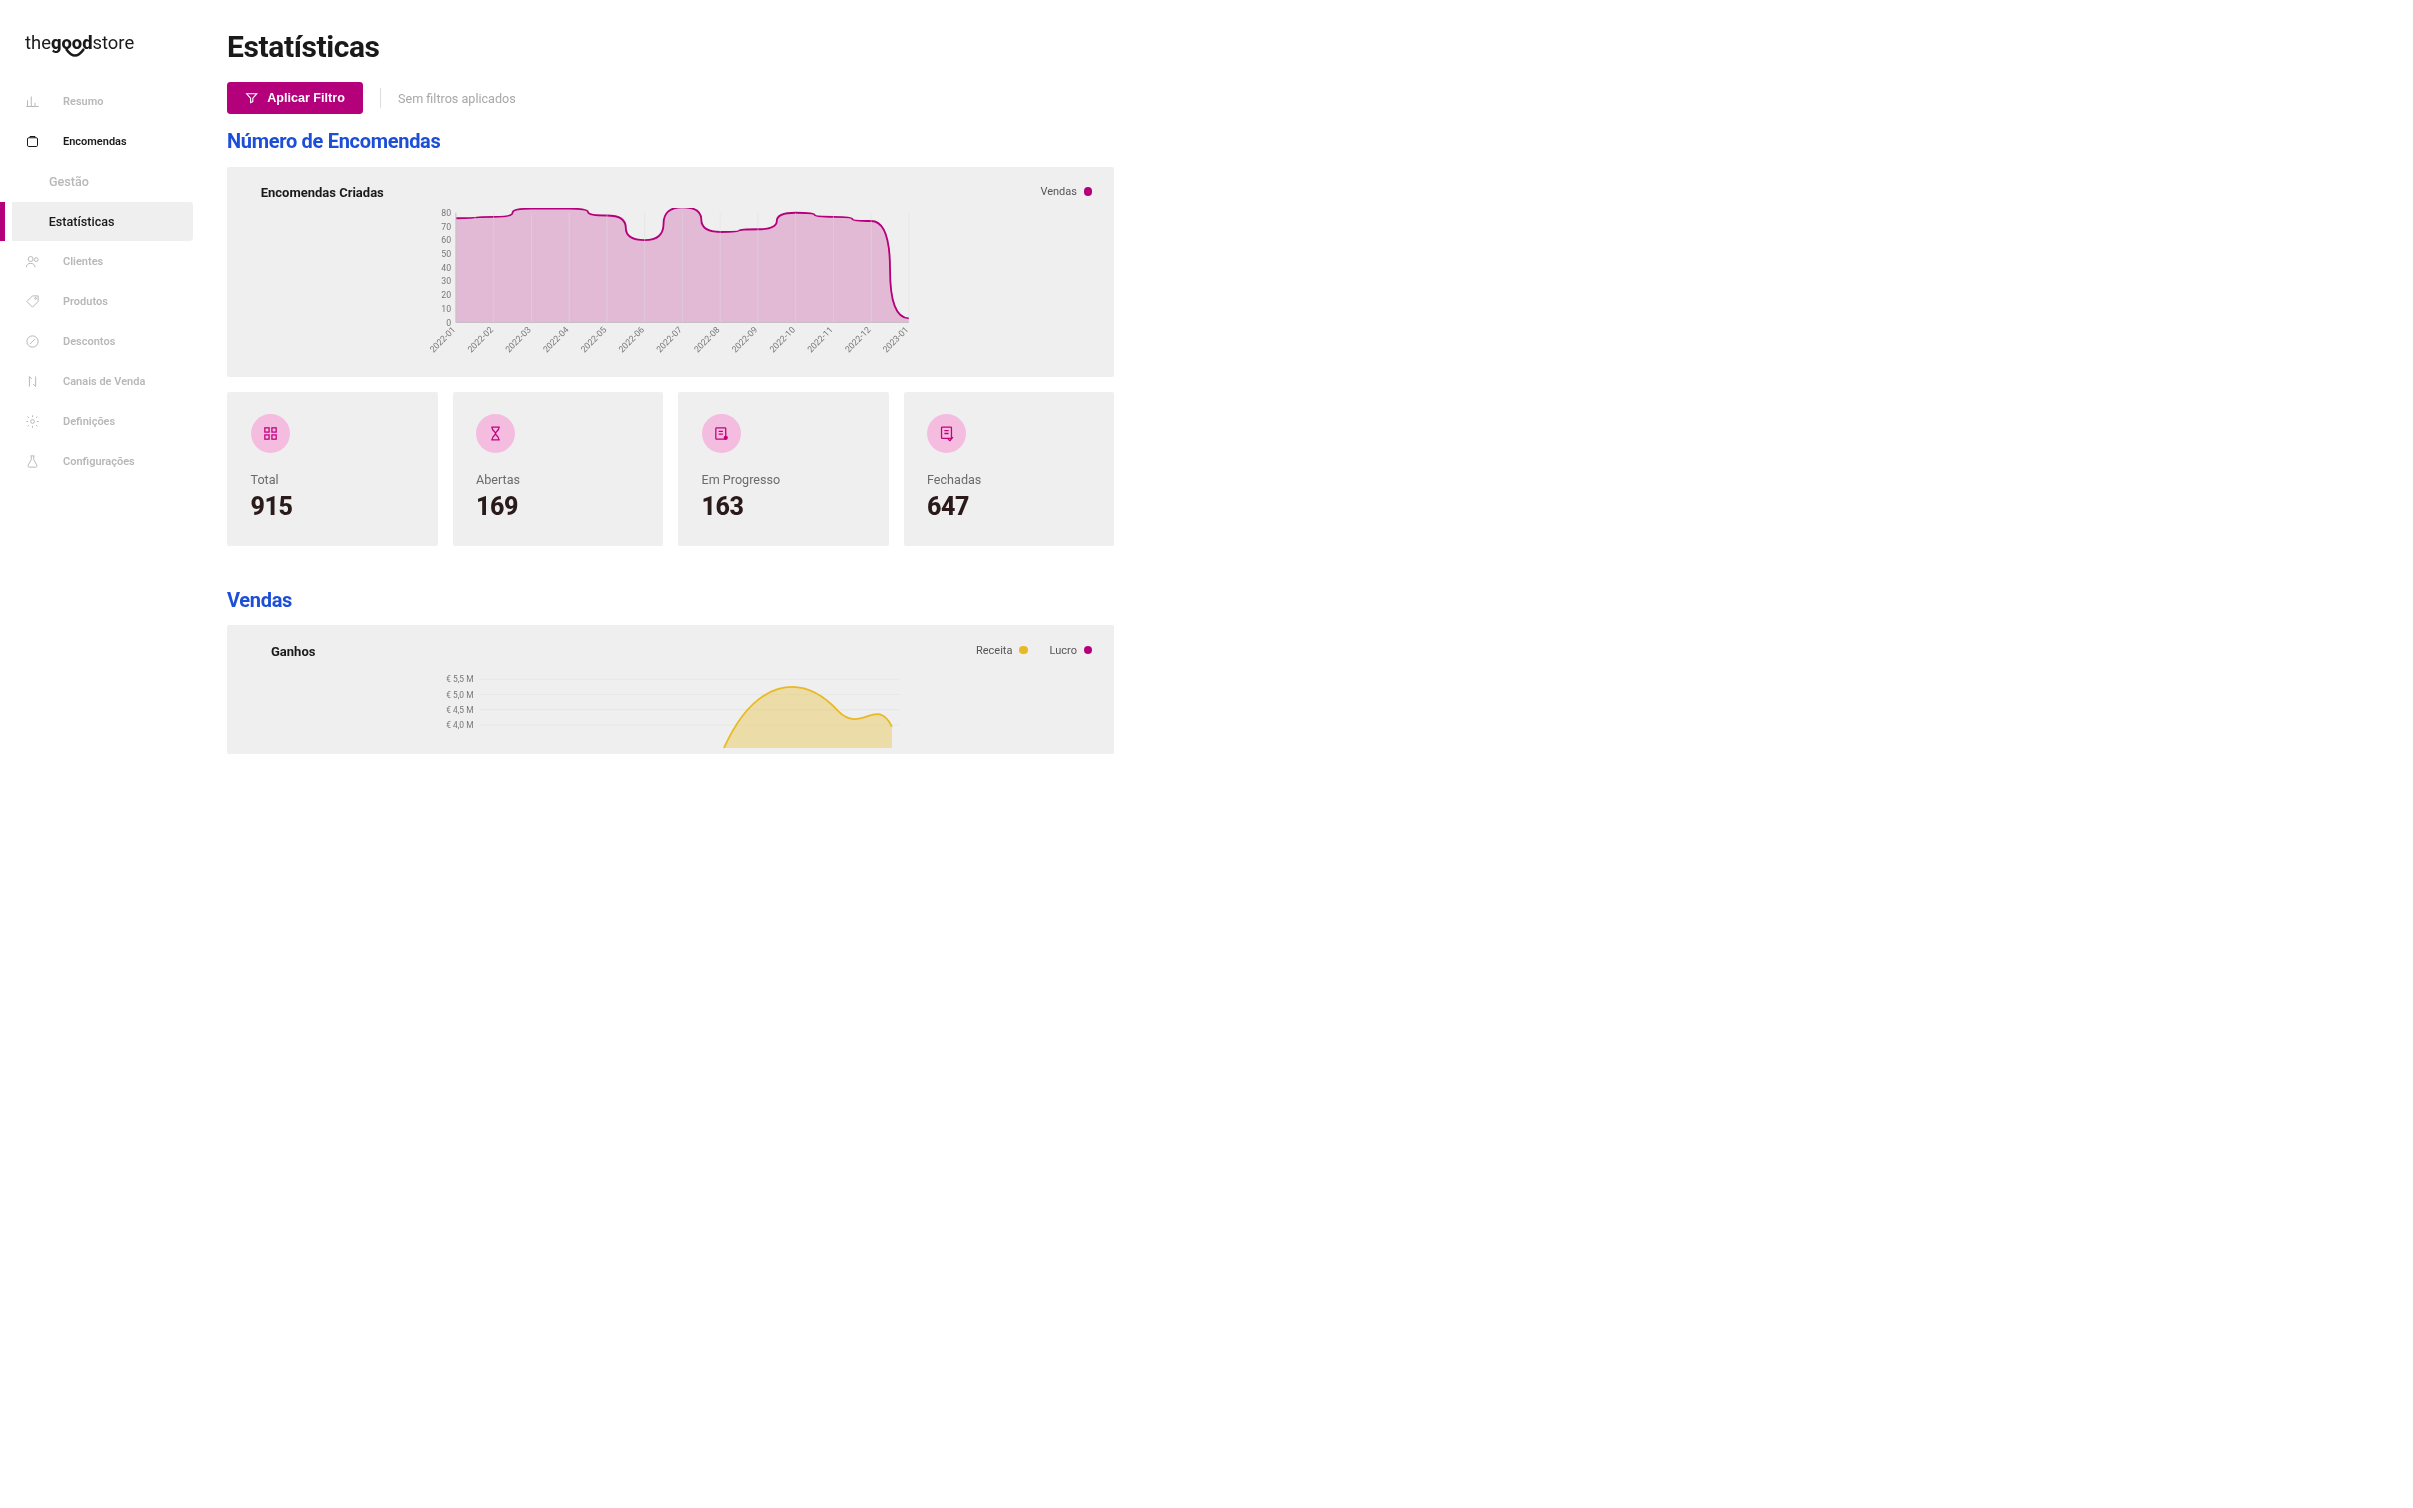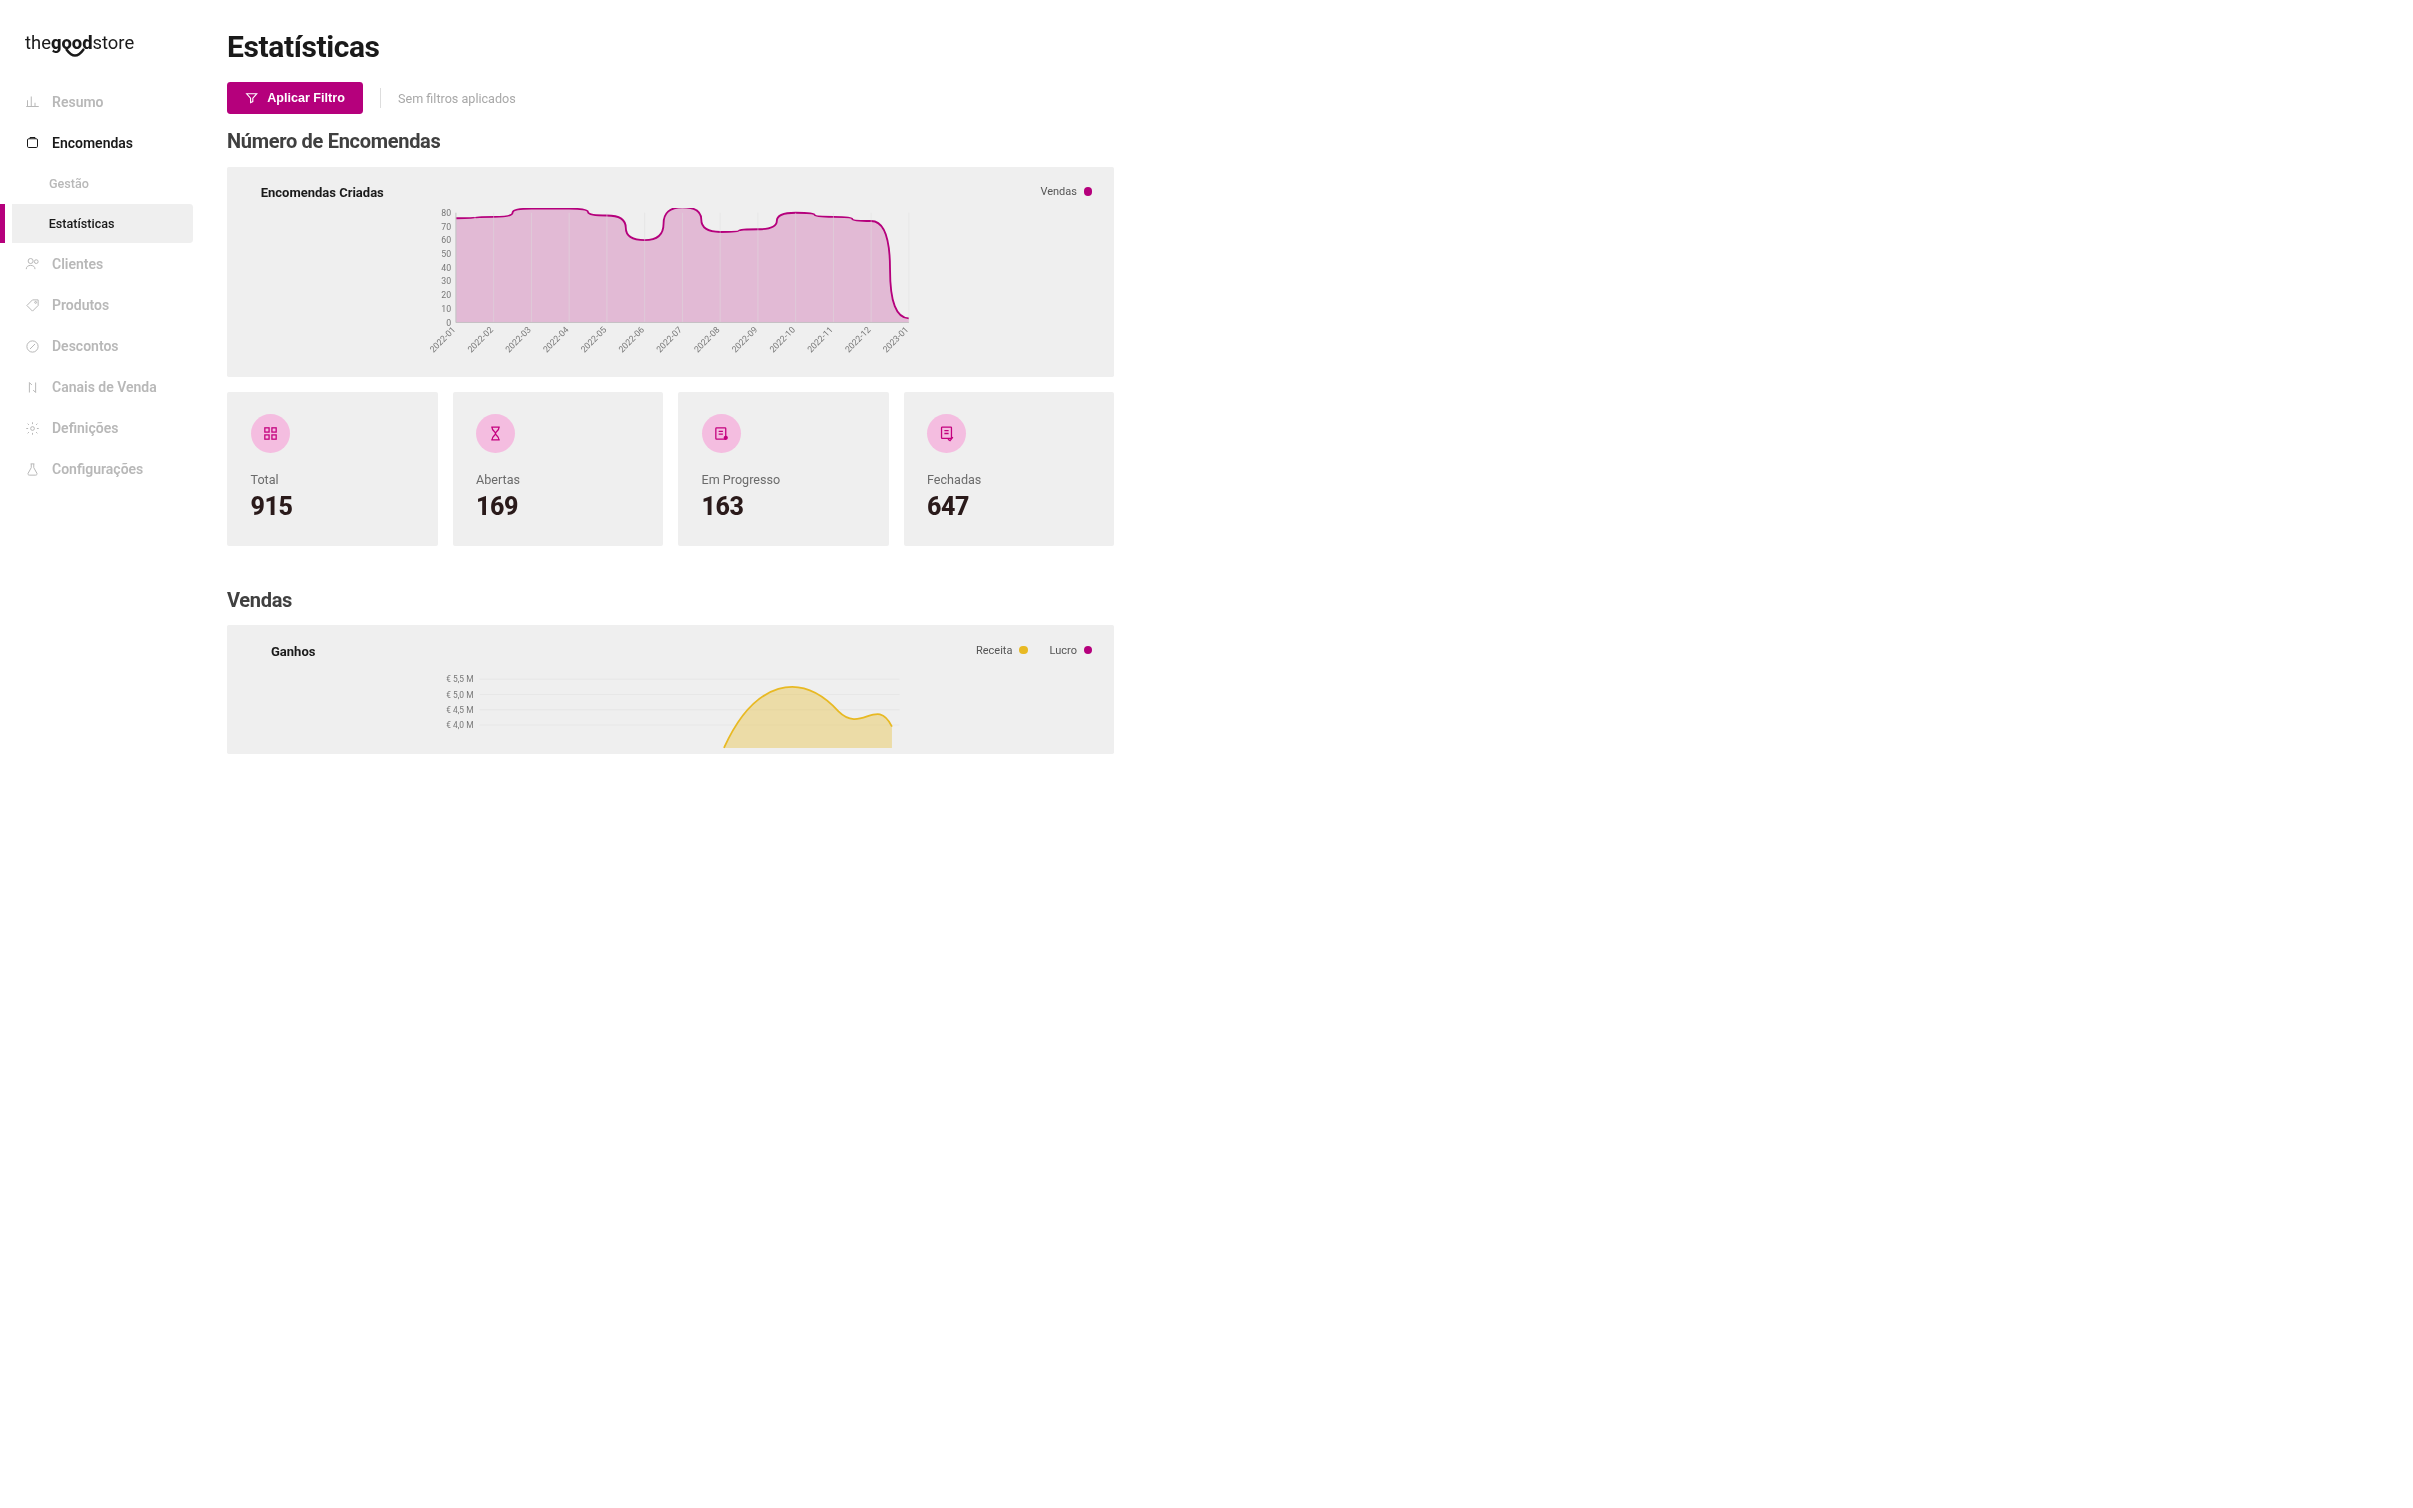--- a/index.html
+++ b/index.html
@@ -10,23 +10,23 @@
     font-size: 11.7px;
   }
   .app { display: flex; min-height: 100vh; }
 
   
   .sidebar { width: 193px; flex-shrink: 0; padding: 32px 0 16px 0; }
   .logo { padding: 0 25px 34px 25px; font-size: 18.4px; font-weight: 400; color: #1a1a1a; }
   .logo strong { font-weight: 800; }
   .nav { display: flex; flex-direction: column; gap: 1.7px; }
   .nav-item {
-    display: flex; align-items: center; gap: 12px;
+    display: flex; align-items: center; gap: 23px;
     padding: 11.7px 18.4px 11.7px 25px;
-    color: #b8b8b8; font-weight: 600; font-size: 14px;
+    color: #b8b8b8; font-weight: 600; font-size: 11px;
     cursor: pointer;
   }
   .nav-item.active-parent { color: #1a1a1a; }
   .nav-item .icon { width:15px; height:15px; display:inline-flex; align-items:center; justify-content:center; }
   .nav-sub {
     display:flex; align-items:center;
     padding: 11.7px 18.4px 11.7px 49px;
     color:#b8b8b8; font-weight:500; font-size:12.6px;
     cursor:pointer;
   }
@@ -46,21 +46,21 @@
   .filter-row { display:flex; align-items:center; gap:17px; margin-bottom:15px; }
   .btn-filter {
     background:#b5007c; color:#fff; border:none;
     padding:9.2px 18.4px; font-size:12.6px; font-weight:700;
     border-radius:3.4px; display:flex; align-items:center; gap:8.4px;
     cursor:pointer;
   }
   .filter-sep { width:0.8px; height:20px; background:#ddd; }
   .filter-status { color:#a8a8a8; font-size:12.6px; }
 
-  .section-title { font-size:20px; font-weight:700; margin: 6.7px 0 13.4px 0; color:#404040; letter-spacing:-0.3px; }
+  .section-title { font-size:20px; font-weight:700; margin: 6.7px 0 13.4px 0; color:#1d4ed8; letter-spacing:-0.3px; }
 
   .row { display:flex; gap:15px; margin-bottom:15px; }
   .card { background:#efefef; border-radius:1.7px; padding:22px 20px; }
   .card.big-left { flex: 1 1 auto; }
   .card.big-right { width: 218px; flex-shrink:0; }
   .card-title { font-size:13px; font-weight:700; color:#1a1a1a; margin-bottom:8.4px; }
 
   
   .stat-row { display:grid; grid-template-columns:repeat(4,1fr); gap:15px; margin-bottom:42px; }
   .stat-card { background:#efefef; padding:22px 23.5px 25px 23.5px; border-radius:2px; }

